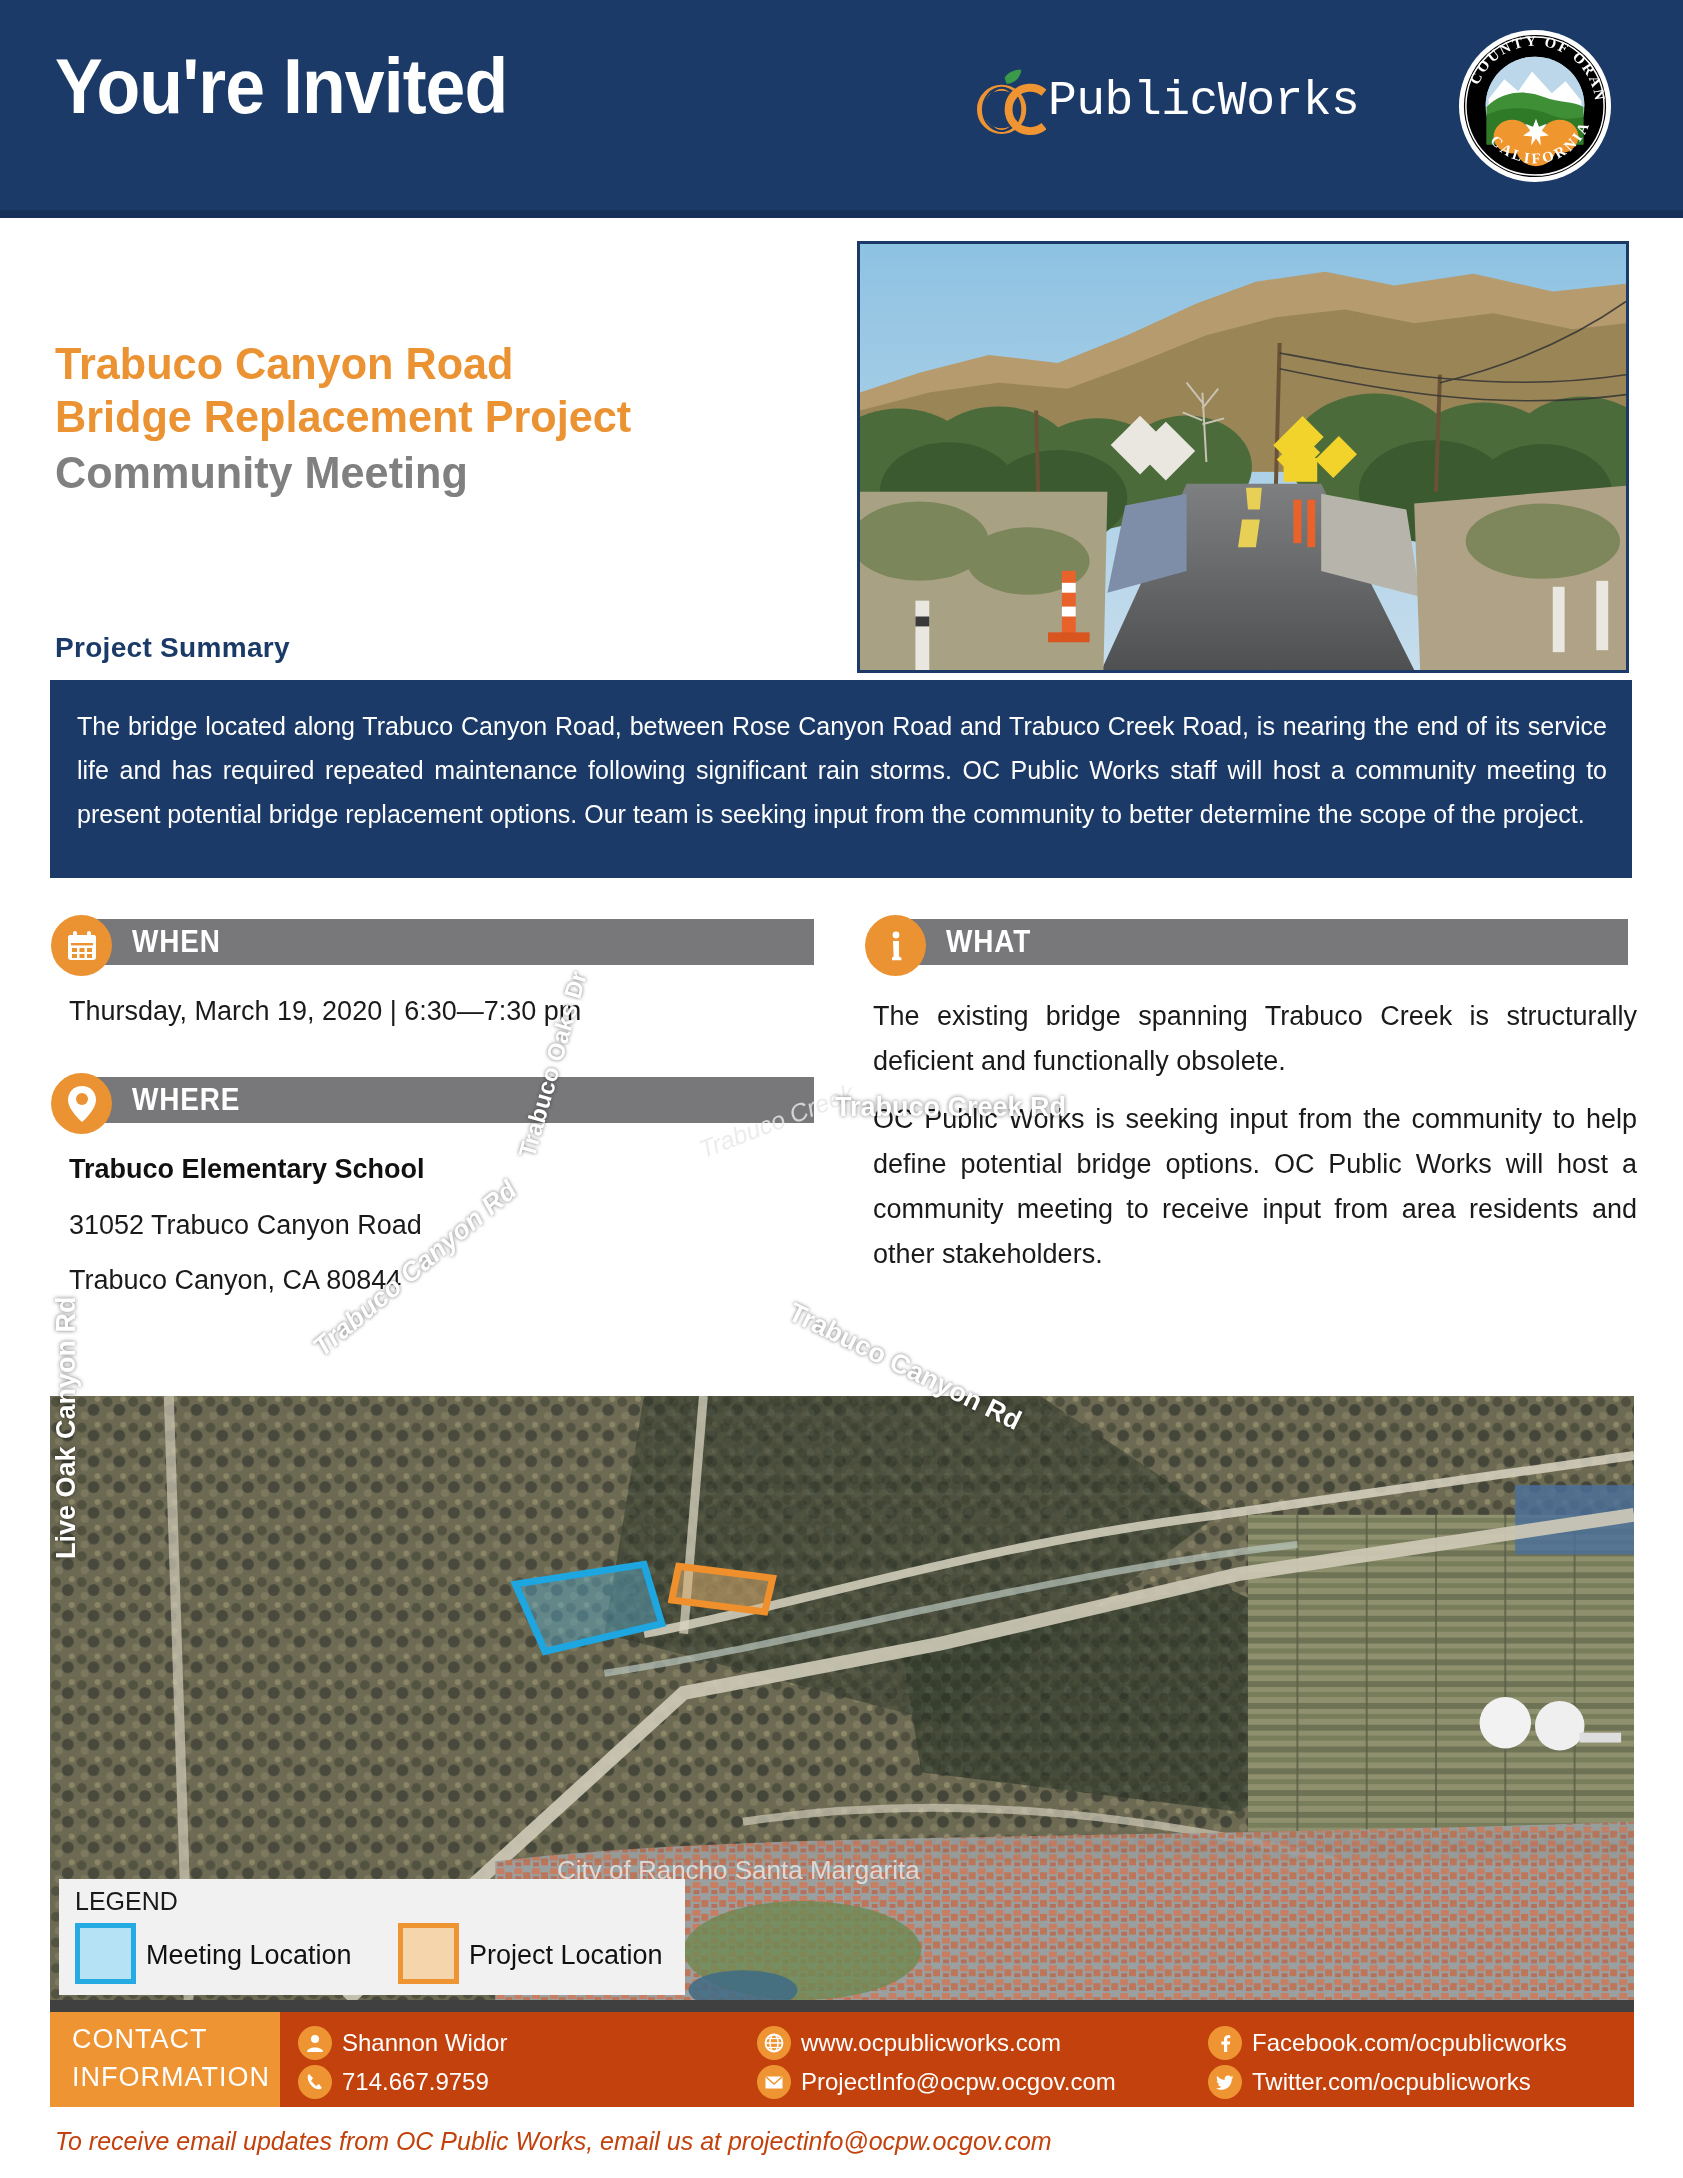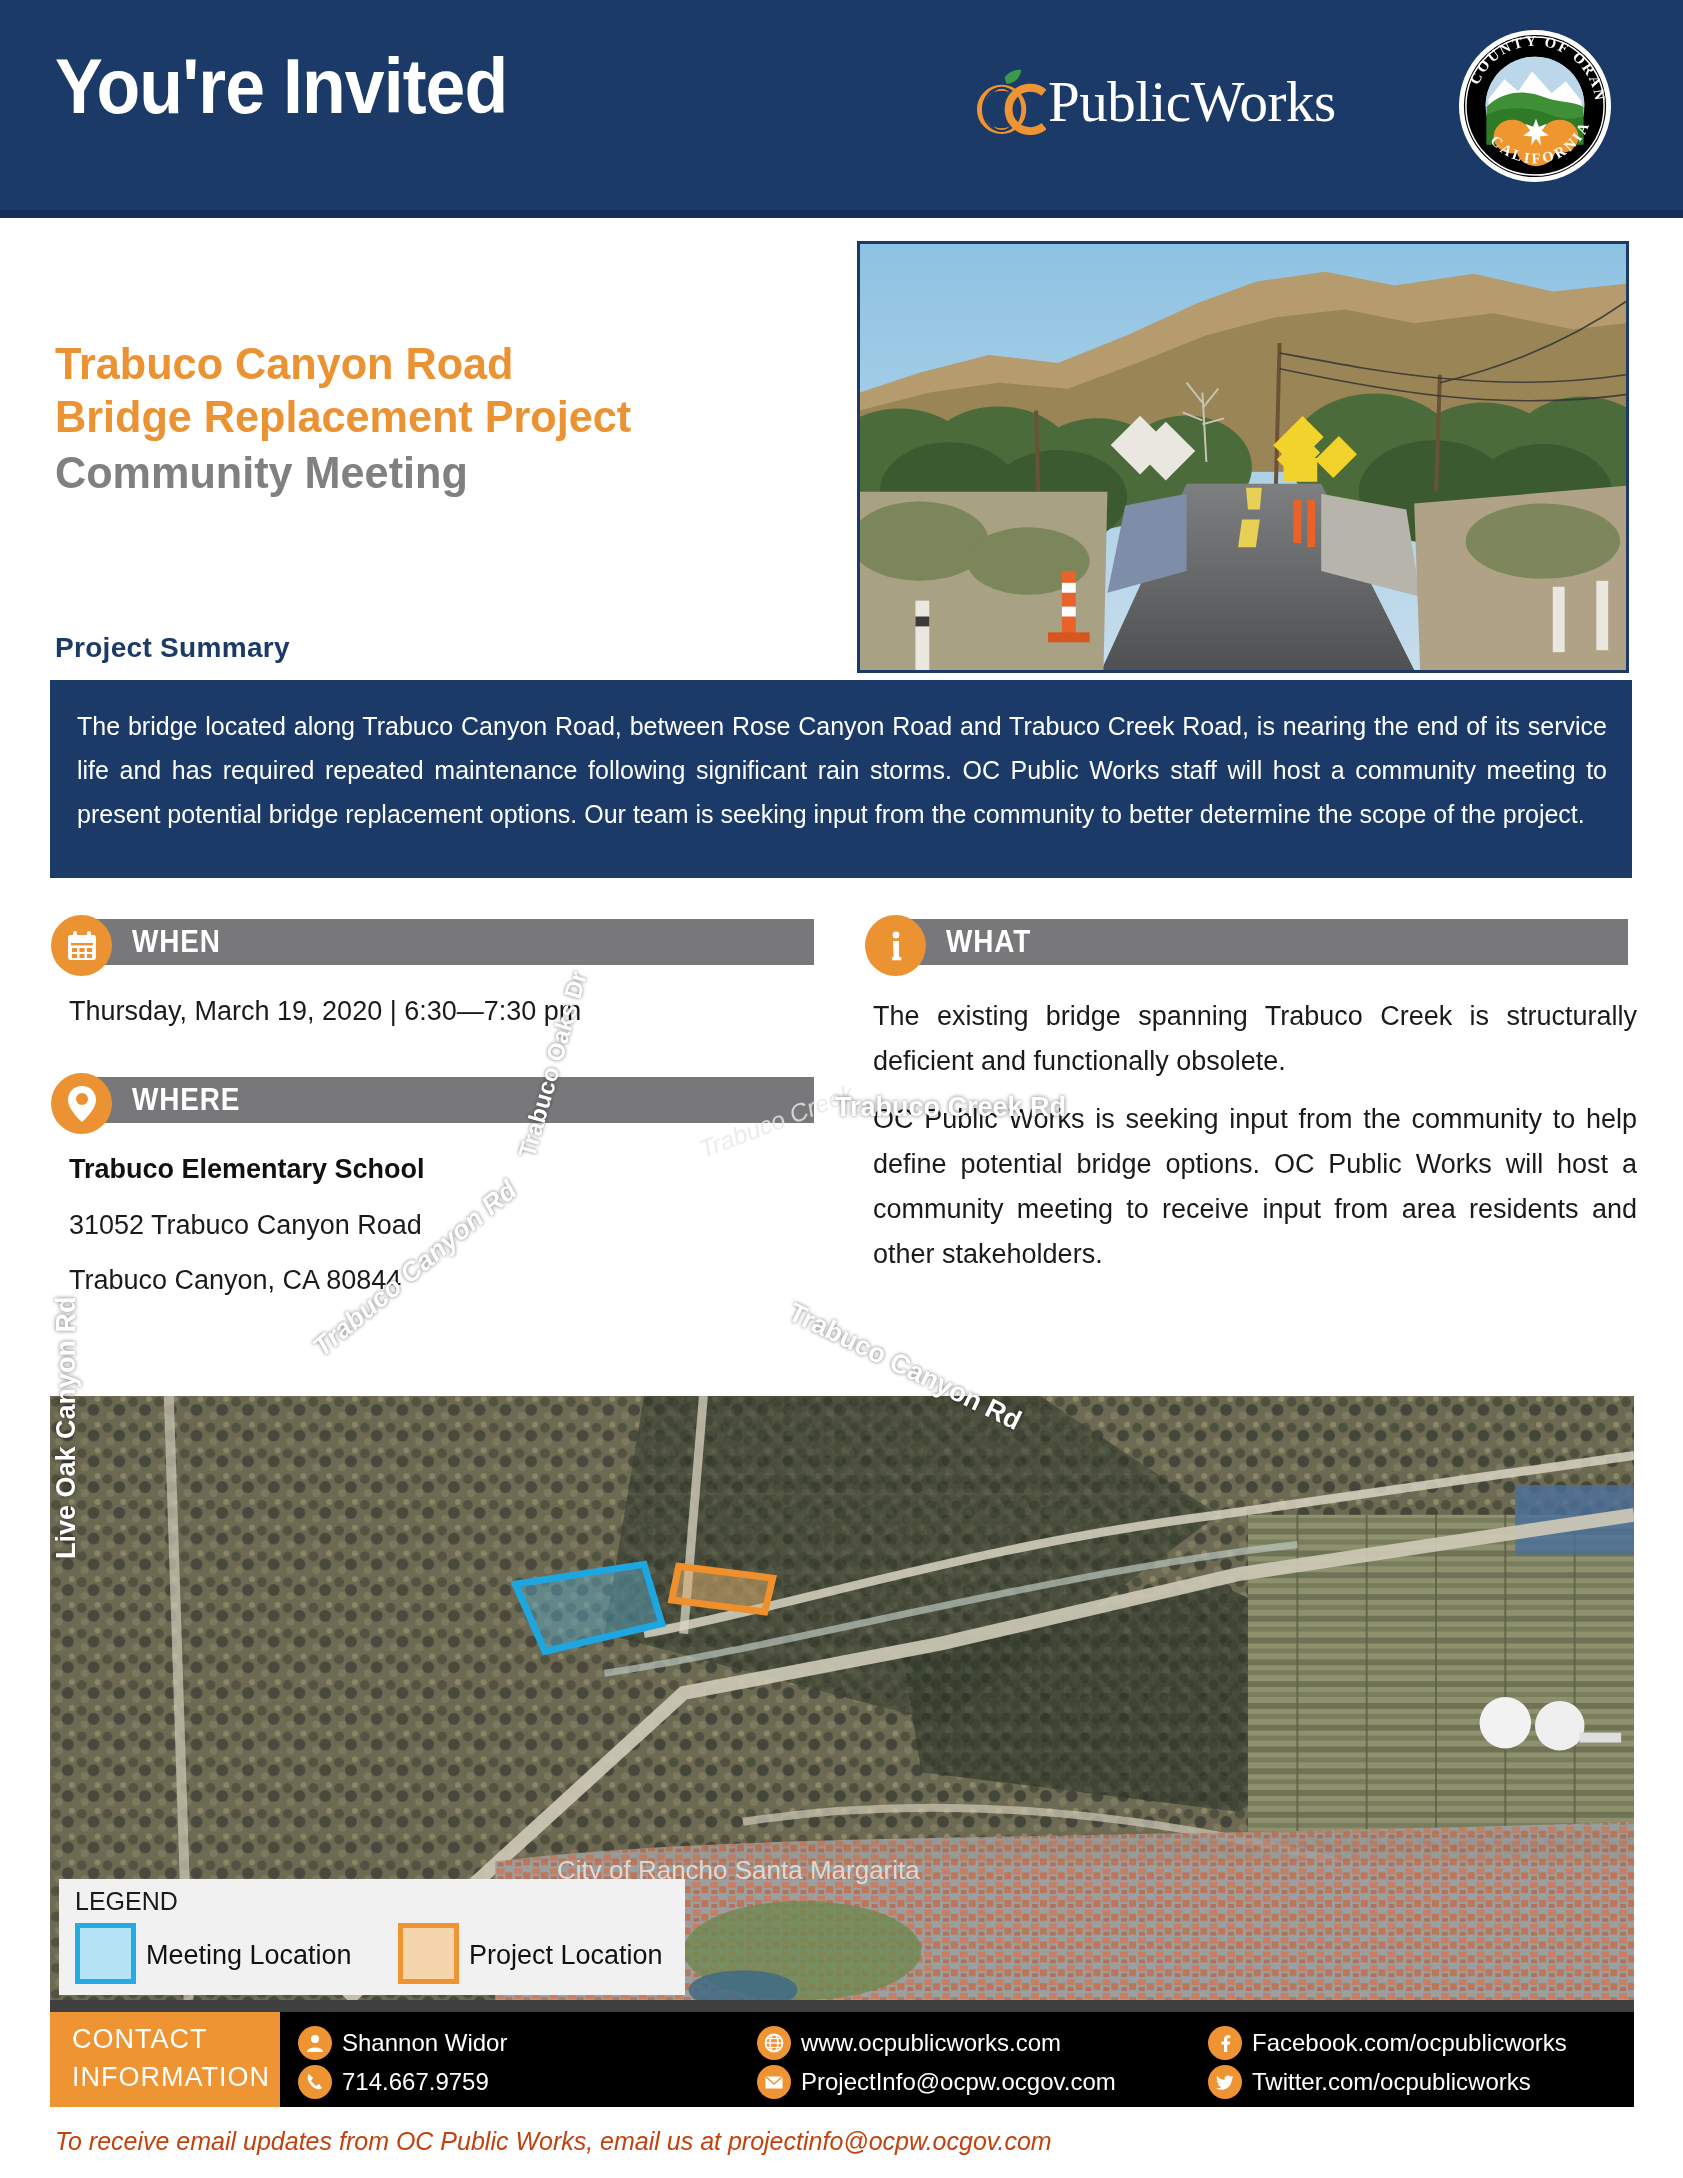--- a/index.html
+++ b/index.html
@@ -6,21 +6,21 @@
   body{width:1683px;height:2178px;font-family:"Liberation Sans",sans-serif;-webkit-font-smoothing:antialiased;}
   .page{position:relative;width:1683px;height:2178px;overflow:hidden;background:#ffffff;}
 
   
   .header{position:absolute;left:0;top:0;width:1683px;height:210px;background:#1b3a68;}
   .header-rule{position:absolute;left:0;top:210px;width:1683px;height:8px;background:#15315a;}
   .invited{position:absolute;left:55px;top:48px;font-size:77px;line-height:77px;font-weight:bold;color:#ffffff;letter-spacing:-1px;font-family:"Liberation Sans",sans-serif;font-stretch:condensed;transform:scaleX(0.93);transform-origin:left top;}
 
   .ocpw-logo{position:absolute;left:975px;top:61px;height:81px;display:flex;align-items:center;}
   .orange-mark{position:relative;width:71px;height:71px;margin-right:2px;}
-  .ocpw-text{font-family:Liberation Serif, serif;font-size:57px;color:#ffffff;line-height:57px;white-space:nowrap;letter-spacing:-0.5px;}
+  .ocpw-text{font-family:Liberation Mono, monospace;font-size:48px;color:#ffffff;line-height:57px;white-space:nowrap;letter-spacing:-0.5px;}
   .seal{position:absolute;left:1457px;top:28px;width:156px;height:156px;}
 
   
   .title-block{position:absolute;left:55px;top:337px;width:782px;}
   .t1,.t2{font-size:45px;line-height:53px;font-weight:bold;color:#eb9233;font-stretch:condensed;transform:scaleX(0.96);transform-origin:left top;white-space:nowrap;}
   .t3{font-size:45px;line-height:59px;font-weight:bold;color:#808080;font-stretch:condensed;transform:scaleX(0.96);transform-origin:left top;white-space:nowrap;}
 
   .proj-summary-head{position:absolute;left:55px;top:632px;font-size:28px;font-weight:bold;color:#1b3a68;letter-spacing:0.3px;}
 
   
@@ -60,21 +60,21 @@
 
   .legend{position:absolute;left:59px;top:1879px;width:626px;height:116px;background:#f1f1f1;}
   .legend-title{position:absolute;left:16px;top:8px;font-size:25px;color:#1a1a1a;}
   .sw{position:absolute;top:44px;width:61px;height:61px;box-sizing:border-box;}
   .sw-blue{left:16px;border:5px solid #25aae1;background:#b5e2f5;}
   .sw-org{left:339px;border:5px solid #ef9433;background:#f5d5ab;}
   .lg-t1{position:absolute;left:87px;top:61px;font-size:27px;color:#111;}
   .lg-t2{position:absolute;left:410px;top:61px;font-size:27px;color:#111;}
 
   
-  .contact{position:absolute;left:50px;top:2012px;width:1584px;height:95px;background:#000000;}
+  .contact{position:absolute;left:50px;top:2012px;width:1584px;height:95px;background:#c2410c;}
   .contact-orange{position:absolute;left:0;top:0;width:230px;height:95px;background:#ef9433;}
   .ci1{position:absolute;left:22px;top:12px;font-size:27px;color:#fff;font-stretch:condensed;letter-spacing:1px;}
   .ci2{position:absolute;left:22px;top:50px;font-size:27px;color:#fff;font-stretch:condensed;letter-spacing:1px;}
   .citem{position:absolute;display:flex;align-items:center;white-space:nowrap;}
   .cicon{width:34px;height:34px;border-radius:50%;background:#ef9433;display:flex;align-items:center;justify-content:center;margin-right:10px;flex:0 0 auto;}
   .ctxt{font-size:24px;color:#ffffff;font-stretch:condensed;}
   .footnote{position:absolute;left:55px;top:2127px;font-size:25px;font-style:italic;color:#c2410c;}
 </style>
 </head>
 <body>

